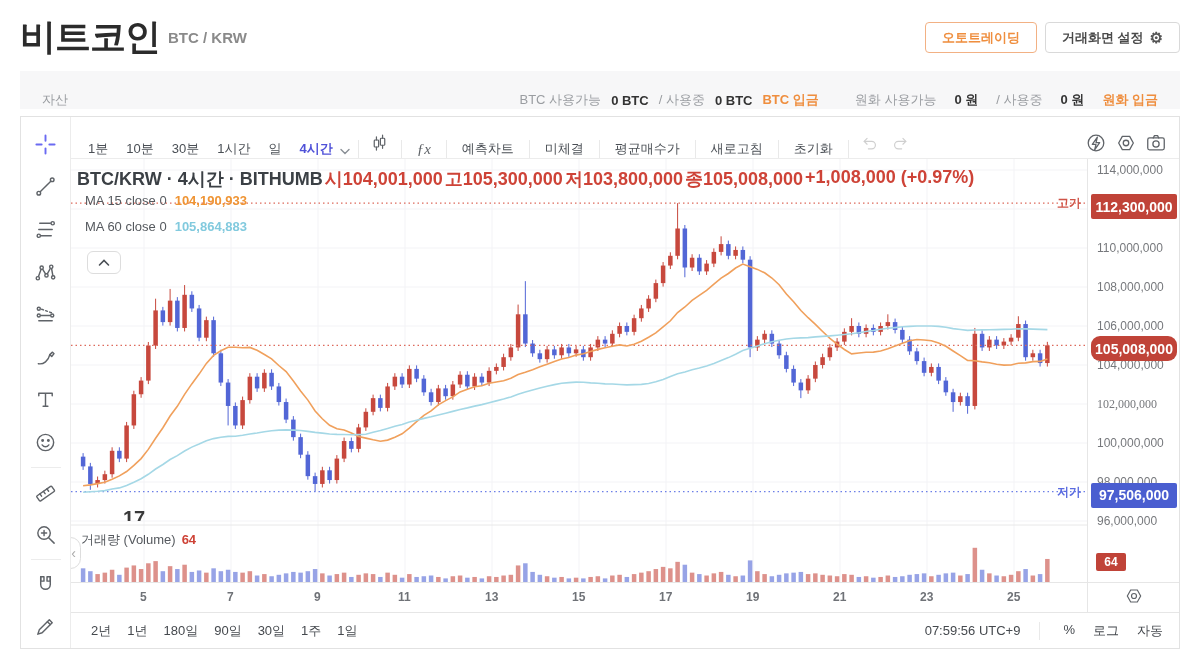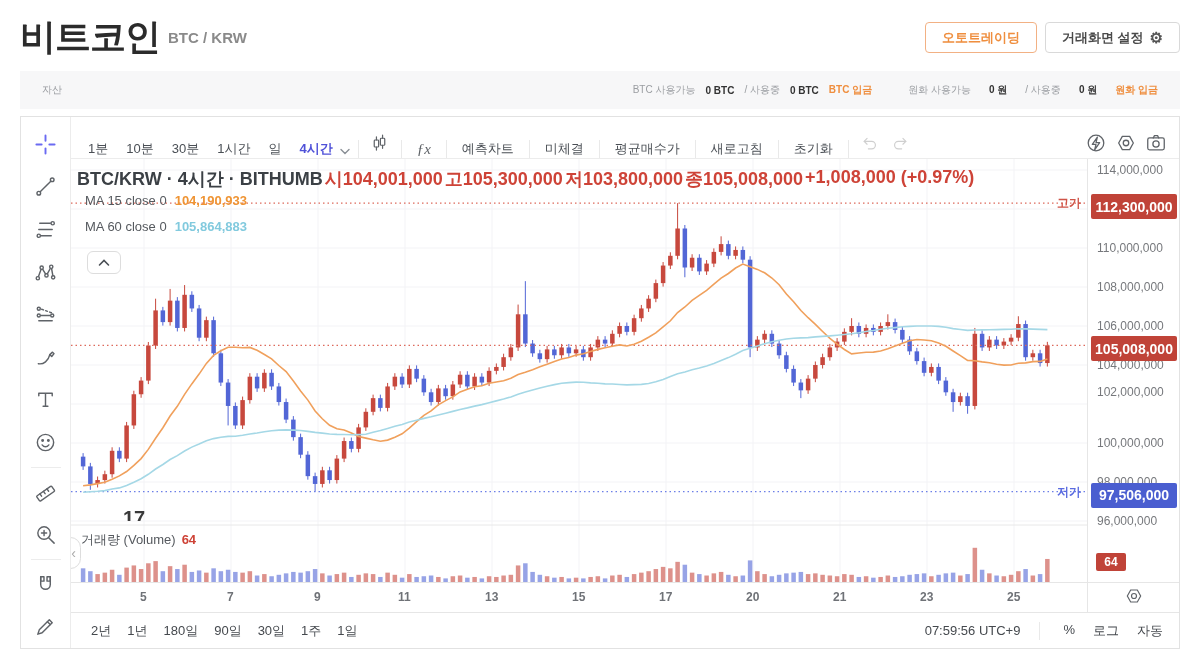--- a/index.html
+++ b/index.html
@@ -9,22 +9,22 @@
   .header{display:flex;align-items:center;padding:13px 20px 9px 20px}
   .title{font-size:36px;font-weight:700;color:#2b2b2b;letter-spacing:-1px}
   .pair{font-size:15px;color:#8a8a8a;margin-left:8px;font-weight:600;letter-spacing:0}
   .hbtns{margin-left:auto;display:flex;gap:8px}
   .btn{height:31px;padding:0 16px;border-radius:4px;font-size:13px;font-weight:600;
     display:flex;align-items:center;gap:6px;background:#fff;cursor:pointer}
   .btn.orange{border:1px solid #f2b184;color:#ef8e3e}
   .btn.gray{border:1px solid #d9d9d9;color:#4a4a4a}
   .gear{font-size:15px;color:#555}
   
-  .asset-bar{margin:0 20px;height:38px;background:#f7f7f8;display:flex;align-items:center;
-    padding:0 22px;font-size:10px;color:#9a9da1}
+  .asset-bar{margin:0 20px;height:38px;background:#f7f7f8;display:flex;align-items:flex-end;
+    padding:0 22px;font-size:13px;color:#9a9da1}
   .asset-bar .grp{margin-left:auto;display:flex;align-items:center;gap:10px}
   .asset-bar .grp2{display:flex;align-items:center;gap:18px;margin-left:36px}
   .asset-bar b{color:#333;font-weight:700}
   .asset-bar .dep{color:#ef8e3e;font-weight:600;cursor:pointer}
   
   .panel{margin:7px 20px 0;height:533px;border:1px solid #e2e2e2;display:flex;background:#fff}
   .tools{width:50px;border-right:1px solid #ececec;padding-top:6px;display:flex;
     flex-direction:column;align-items:center;overflow:hidden;flex:none}
   .ticon{width:36px;height:44px;display:flex;align-items:center;justify-content:center;cursor:pointer}
   .ticon svg{stroke:#5f6368;fill:none;stroke-width:1.5;stroke-linecap:round;stroke-linejoin:round}
@@ -745,41 +745,41 @@
       <div class="mlabel" style="top: 36.15px; color: rgb(207, 84, 72);">고가</div>
           <div class="mlabel" style="top: 324.633px; color: rgb(90, 107, 224);">저가</div>
         </div>
       <div class="paxis" id="paxis">
           <div class="plabel" style="top: 4px;">114,000,000</div>
           <div class="plabel" style="top: 43px;">112,000,000</div>
           <div class="plabel" style="top: 82px;">110,000,000</div>
           <div class="plabel" style="top: 121px;">108,000,000</div>
           <div class="plabel" style="top: 160px;">106,000,000</div>
           <div class="plabel" style="top: 199px;">104,000,000</div>
-          <div class="plabel" style="top: 226px;">102,000,000</div>
+          <div class="plabel" style="top: 238px; font-family: Liberation Serif, serif;">102,000,000</div>
           <div class="plabel" style="top: 277px;">100,000,000</div>
           <div class="plabel" style="top: 316px;">98,000,000</div>
           <div class="plabel" style="top: 355px;">96,000,000</div>
           <div class="pbadge red" style="top: 35.15px;">112,300,000</div>
-          <div class="pbadge red" style="top: 177.344px;">105,008,000</div>
+          <div class="pbadge red" style="top: 177.344px; border-radius: 9px;">105,008,000</div>
           <div class="pbadge blue" style="top: 323.633px;">97,506,000</div>
           <div class="vbadge red" style="top: 394px;">64</div>
         </div>
     </div>
 
     <div class="trow">
       <div class="tlabels" id="tlabels">
           <div class="tlabel" style="left: 69px;">5</div>
           <div class="tlabel" style="left: 156px;">7</div>
           <div class="tlabel" style="left: 243px;">9</div>
           <div class="tlabel" style="left: 327px;">11</div>
           <div class="tlabel" style="left: 414px;">13</div>
           <div class="tlabel" style="left: 501px;">15</div>
           <div class="tlabel" style="left: 588px;">17</div>
-          <div class="tlabel" style="left: 675px;">20</div>
+          <div class="tlabel" style="left: 675px;">19</div>
           <div class="tlabel" style="left: 762px;">21</div>
           <div class="tlabel" style="left: 849px;">23</div>
           <div class="tlabel" style="left: 936px;">25</div>
         </div>
       <div class="tcorner">
         <span>
           <svg width="20" height="20" viewBox="0 0 24 24">
               <path d="M8 4.8h8l4 7.2-4 7.2H8L4 12z"></path>
               <circle cx="12" cy="12" r="3"></circle>
             </svg>

